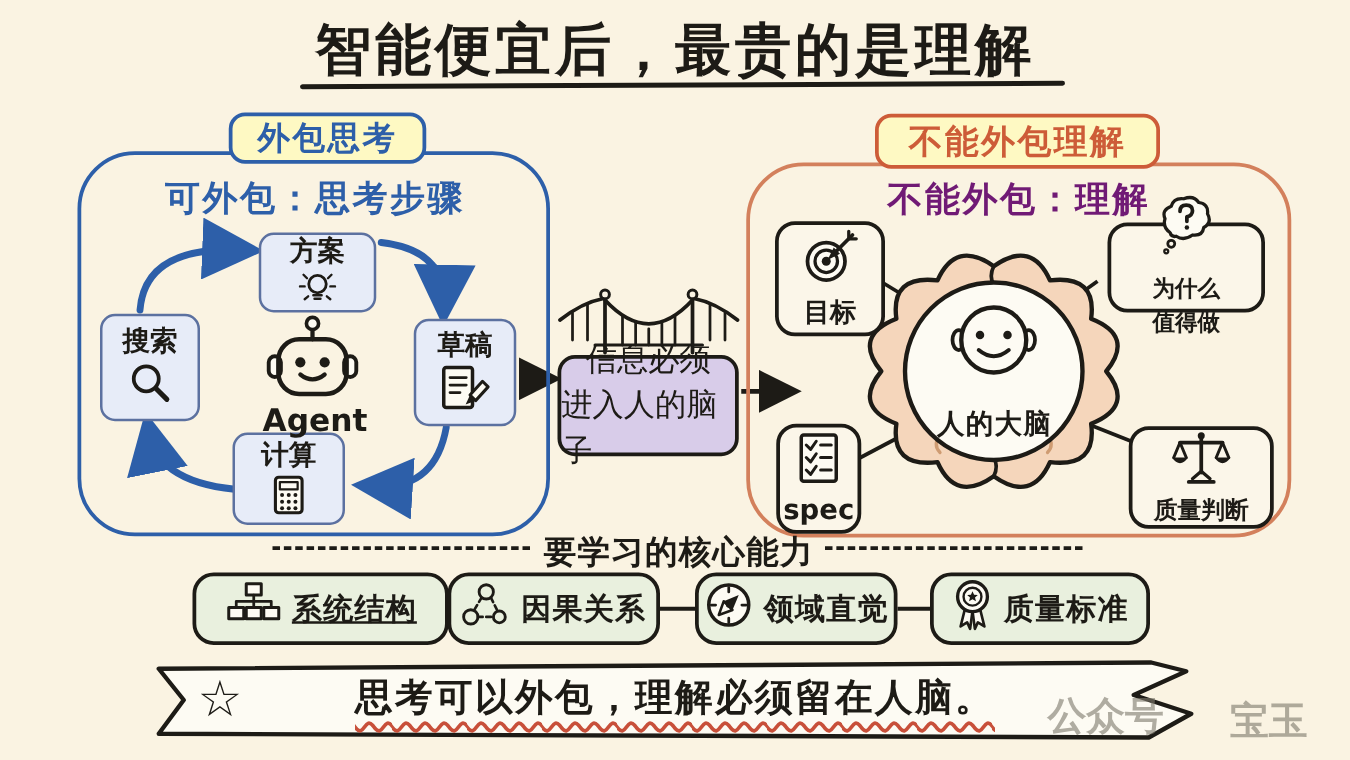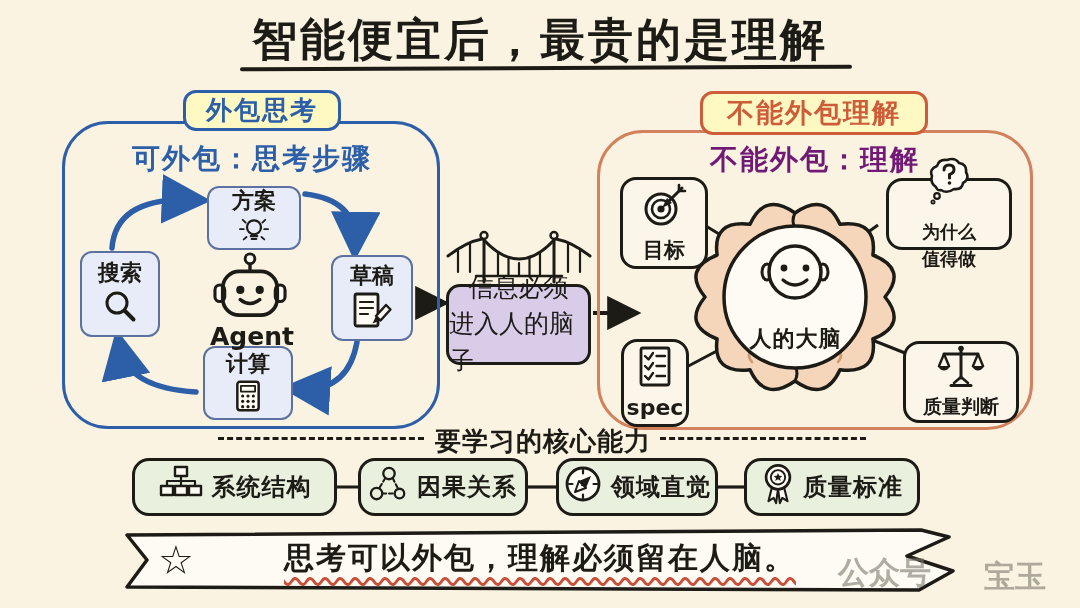--- a/index.html
+++ b/index.html
@@ -133,21 +133,21 @@
     <span>
       <svg width="42" height="38" viewBox="0 0 42 38">
         <rect class="ink fillw" x="4" y="2" width="23" height="32" rx="2" stroke-width="2.8"></rect>
         <path class="ink" d="M9,10 H22 M9,16 H22 M9,22 H17" stroke-width="2.2"></path>
         <polygon class="ink fillw" points="25,24 35,13 39.5,17.5 29.5,28.5" stroke-width="2.4"></polygon>
         <polygon points="25,24 29.5,28.5 21.5,31.5" fill="#1d1b16"></polygon>
       </svg>
     </span>
   </div>
 
-  <div class="abs step" style="left:203px;top:346px;width:90px;height:74px;">
+  <div class="abs step" style="left:186px;top:346px;width:90px;height:74px;">
     <span>计算</span>
     <span>
       <svg width="30" height="32" viewBox="0 0 32 36">
         <rect class="ink fillw" x="4" y="2" width="24" height="32" rx="3" stroke-width="2.8"></rect>
         <rect class="ink" x="8" y="6.5" width="16" height="6.5" stroke-width="2"></rect>
         <g fill="#1d1b16">
           <circle cx="10" cy="18" r="1.8"></circle>
             <circle cx="16" cy="18" r="1.8"></circle>
             <circle cx="22" cy="18" r="1.8"></circle>
           <circle cx="10" cy="24" r="1.8"></circle>
@@ -282,21 +282,21 @@
         <path class="ink" d="M14,41.5 L34,41.5" stroke-width="3"></path>
       </svg>
     </span>
     <span>质量判断</span>
   </div>
 
   <div class="abs dash" style="left:218px;top:437px;width:206px;"></div>
   <div class="abs skills-heading">要学习的核心能力</div>
   <div class="abs dash" style="left:660px;top:437px;width:206px;"></div>
 
-  <div class="abs skill" style="left:132px;width:205px;">
+  <div class="abs skill" style="left:154px;width:205px;text-decoration:underline;">
     <span>
       <svg width="46" height="38" viewBox="0 0 46 38">
         <rect class="ink fillw" x="17" y="2" width="12" height="9" stroke-width="2.4"></rect>
         <path class="ink" d="M23,11 L23,16 M9,16 L37,16 M9,16 L9,21 M23,16 L23,21 M37,16 L37,21" stroke-width="2.2"></path>
         <rect class="ink fillw" x="3" y="21" width="12" height="9" stroke-width="2.4"></rect>
         <rect class="ink fillw" x="17" y="21" width="12" height="9" stroke-width="2.4"></rect>
         <rect class="ink fillw" x="31" y="21" width="12" height="9" stroke-width="2.4"></rect>
       </svg>
     </span>
     <span>系统结构</span>

